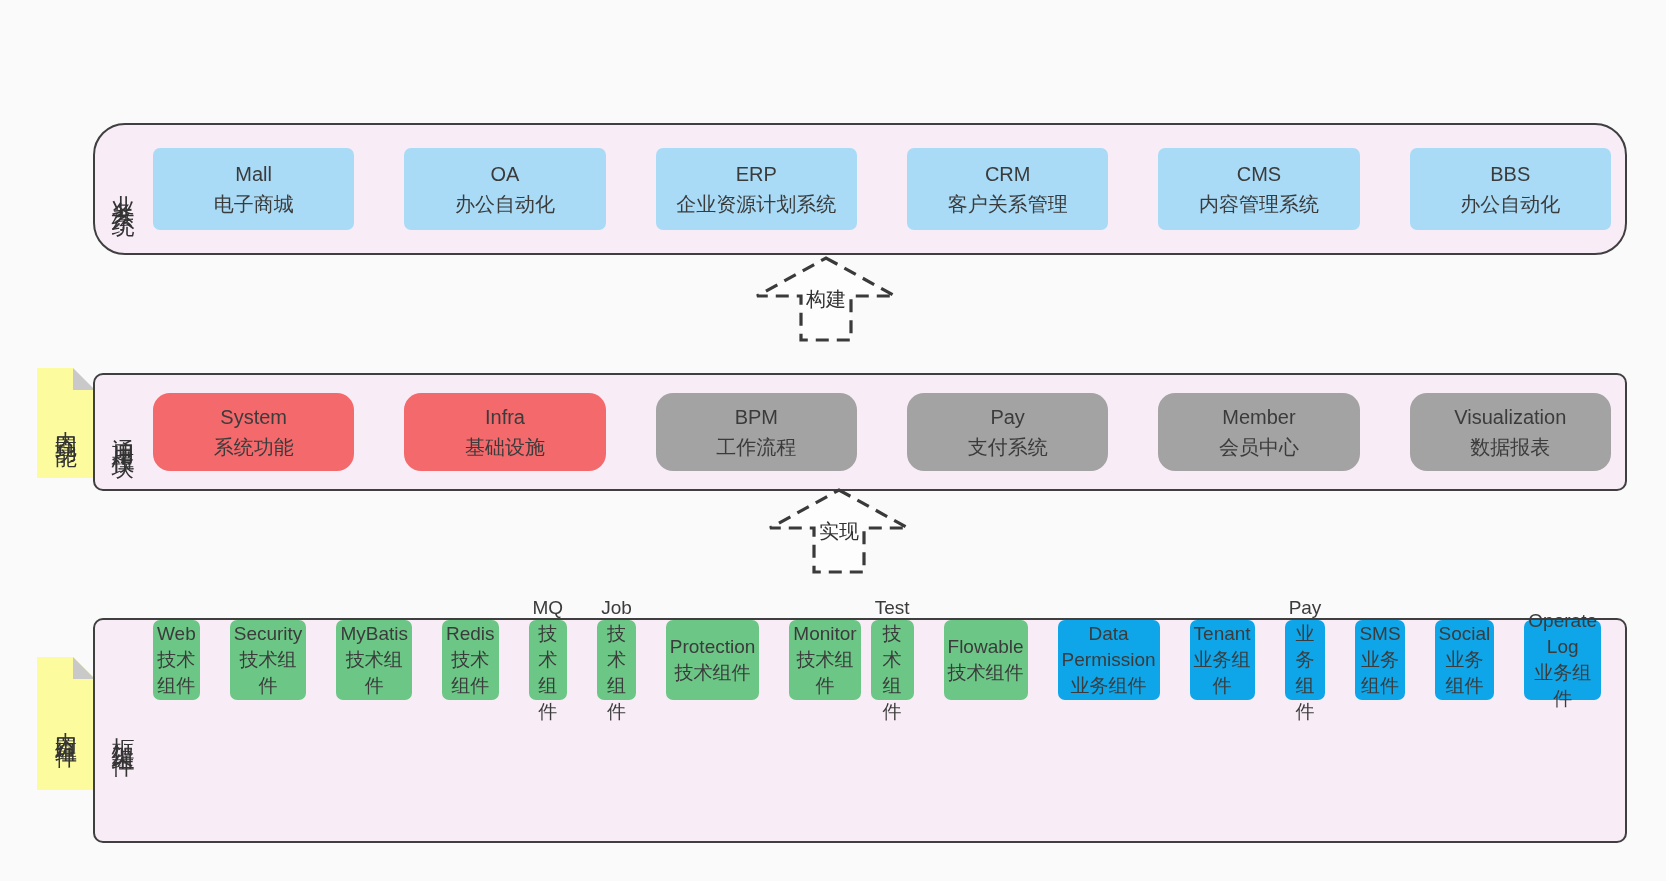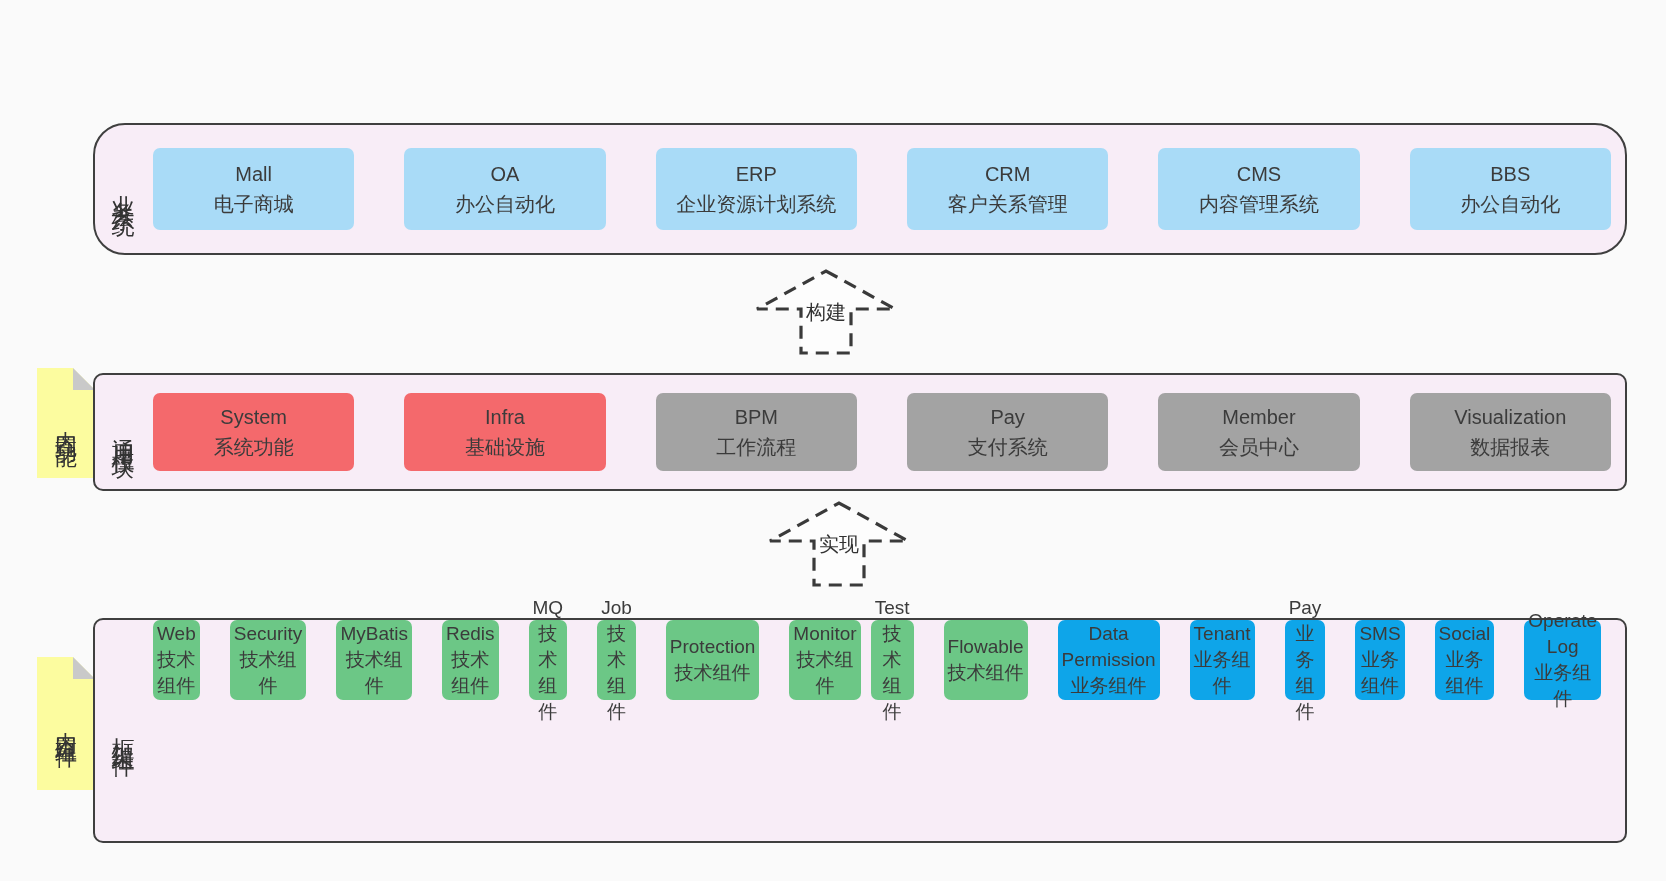--- a/index.html
+++ b/index.html
@@ -18,21 +18,21 @@
   #band-business{top:123px;height:132px;border-radius:32px;}
   #band-modules{top:373px;height:118px;}
   #band-components{top:618px;height:225px;}
   .vlabel{
     flex:0 0 58px;display:flex;align-items:center;justify-content:center;
     writing-mode:vertical-rl;text-orientation:upright;
     font-size:23px;letter-spacing:6px;color:#333;
   }
   .row{flex:1;display:flex;gap:50px;padding-right:14px;align-items:center;}
   .row .box{flex:1;height:82px;}
-  #band-modules .row .box{height:78px;}
+  #band-modules .row .box{height:78px;border-radius:17px;}
   .grid{flex:1;display:flex;flex-direction:row;justify-content:center;gap:10px;padding-right:24px;}
   .grow{display:flex;gap:30px;}
   .grow .box{flex:1;height:80px;font-size:19px;line-height:26px;}
   .box{
     border-radius:7px;display:flex;flex-direction:column;
     justify-content:center;align-items:center;text-align:center;
     font-size:20px;line-height:30px;color:#3b3b3b;padding:0 4px;box-sizing:border-box;
   }
   .v-blue{background:#a9dbf7;}
   .v-red{background:#f4696c;}
@@ -52,21 +52,21 @@
   }
   .note::before{ 
     content:"";position:absolute;top:0;right:0;width:0;height:0;
     border-top:22px solid #fafafa;border-left:22px solid transparent;
   }
   .note::after{ 
     content:"";position:absolute;top:0;right:0;width:0;height:0;
     border-bottom:22px solid #c9c9c9;border-right:22px solid transparent;
   }
   
-  .arrow{position:absolute;width:146px;height:88px;z-index:2;margin-top:13px;}
+  .arrow{position:absolute;width:146px;height:88px;z-index:2;}
   #arrow-build{left:753px;top:255px;}
   #arrow-implement{left:766px;top:487px;}
   .arrow svg{display:block;width:100%;height:100%;}
   .arrow text{font-family:"Liberation Sans","DejaVu Sans",sans-serif;font-size:20px;fill:#333;}
 </style>
 </head>
 <body>
 
 <div class="band" id="band-business">
   <div class="vlabel">业务系统</div>

